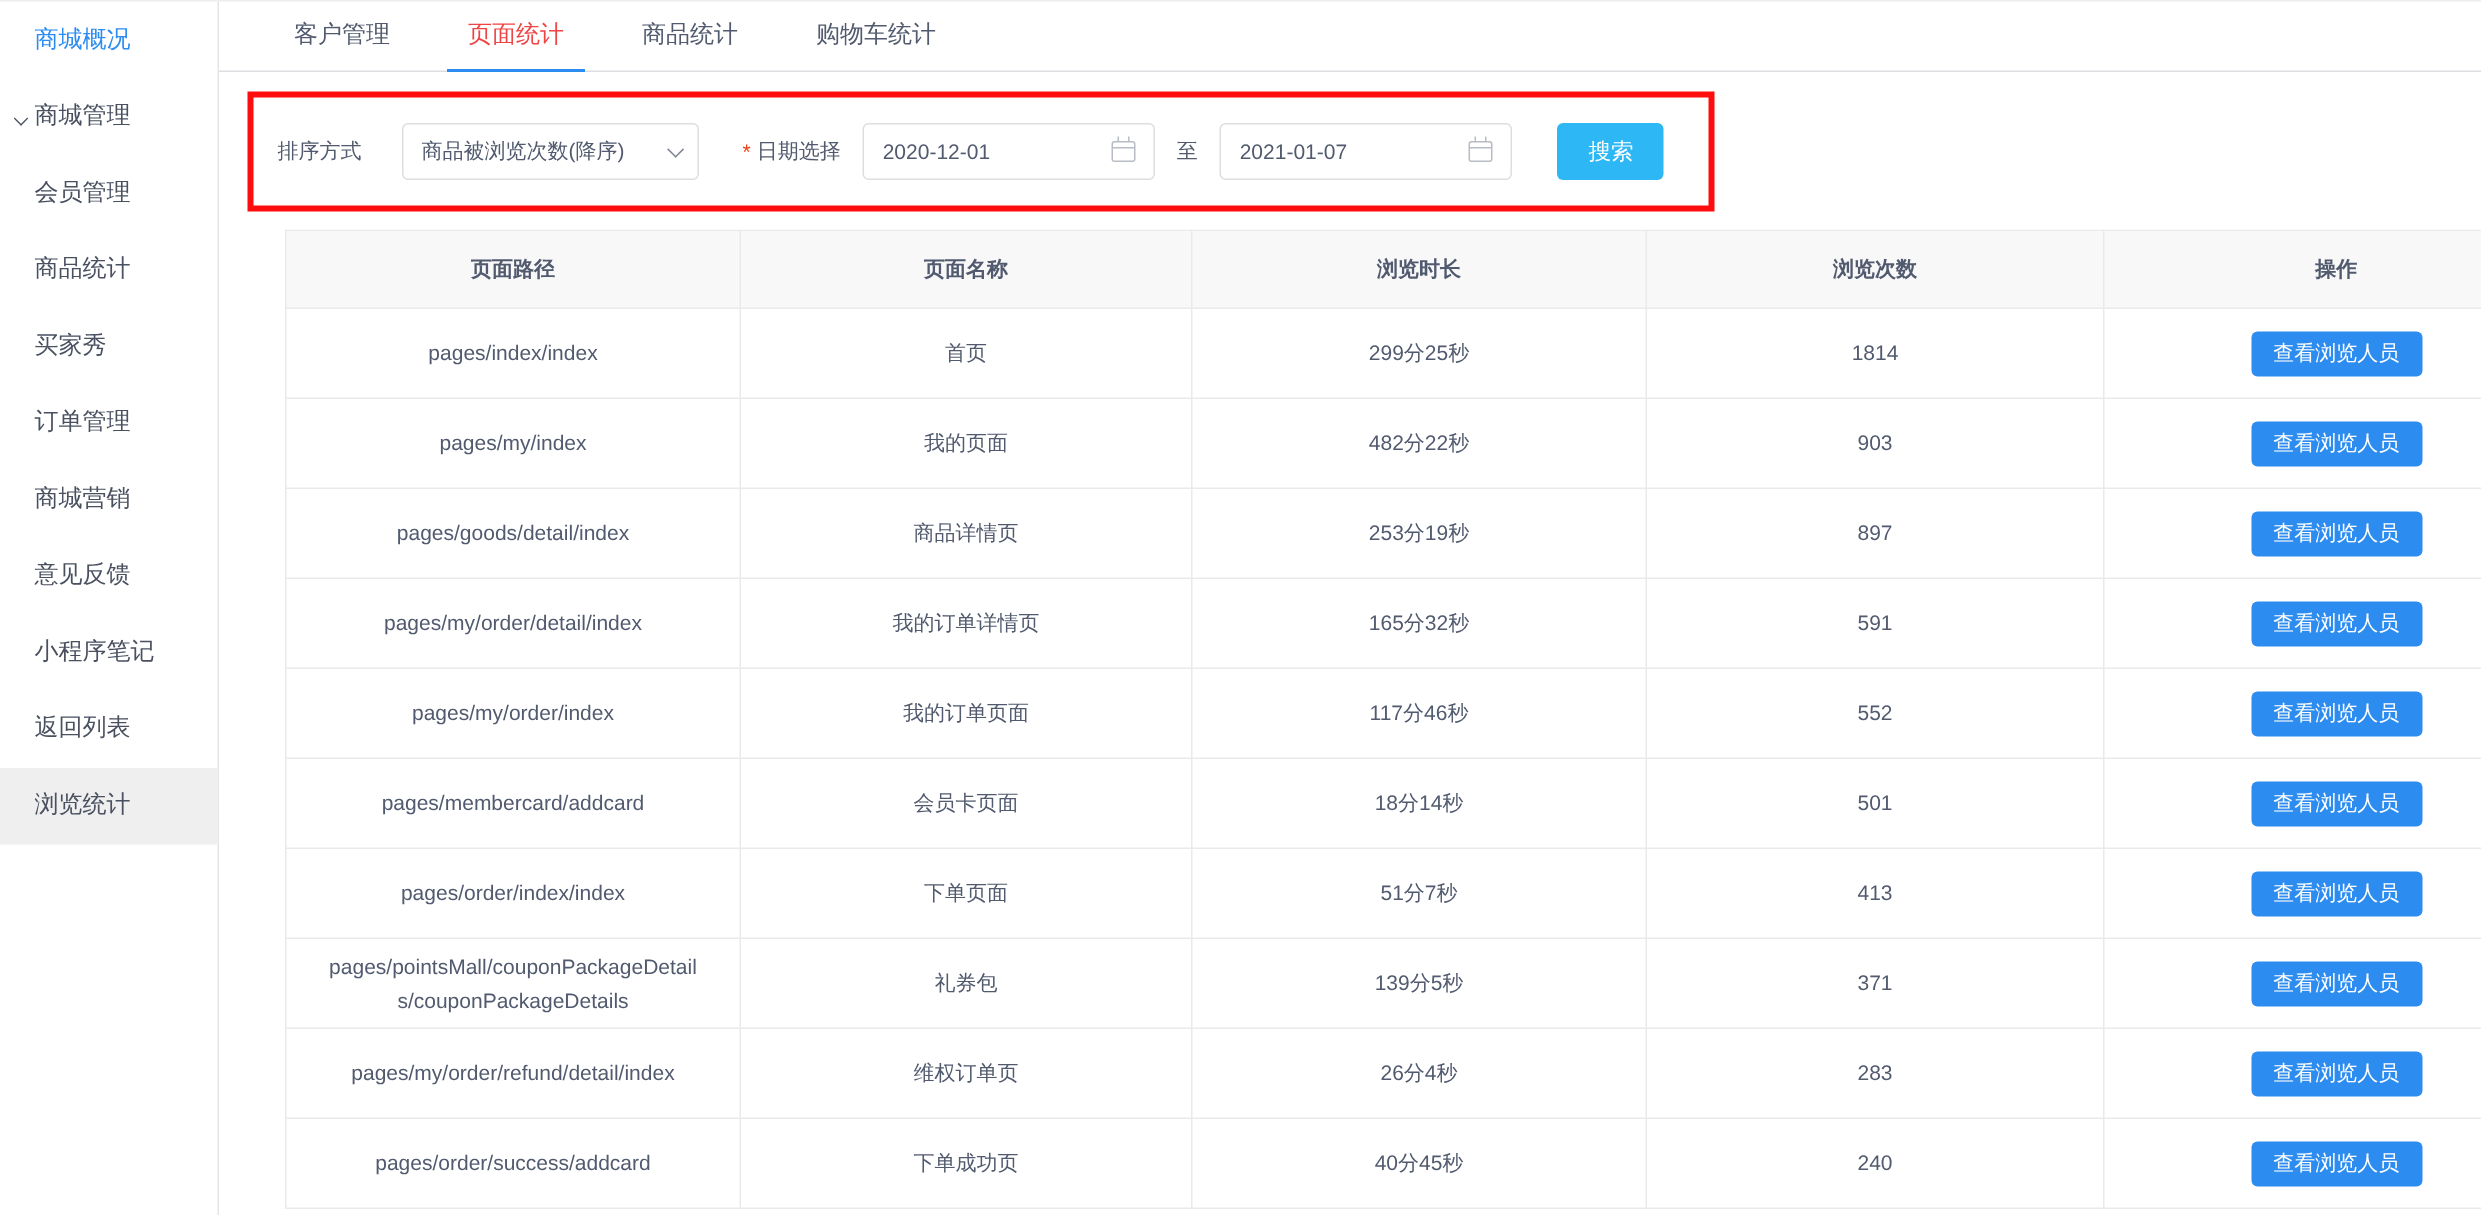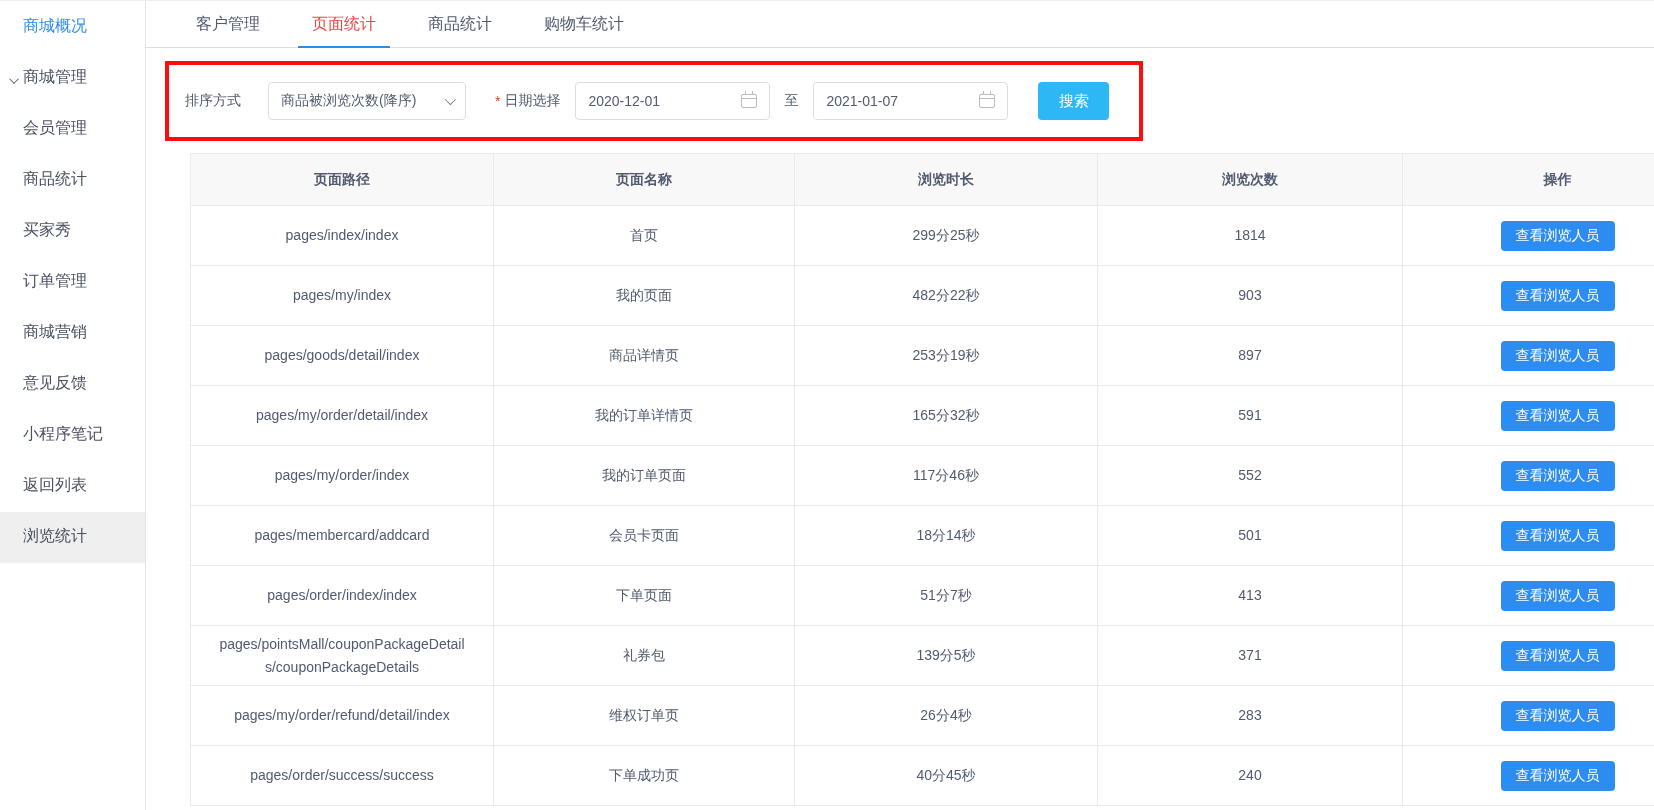--- a/index.html
+++ b/index.html
@@ -279,21 +279,21 @@
               <td>pages/my/order/refund/detail/index</td>
               <td>维权订单页</td>
               <td>26分4秒</td>
               <td>283</td>
               <td>
                 <button class="view-btn">查看浏览人员</button>
               </td>
             </tr>
 
             <tr>
-              <td>pages/order/success/success</td>
+              <td>pages/order/success/addcard</td>
               <td>下单成功页</td>
               <td>40分45秒</td>
               <td>240</td>
               <td>
                 <button class="view-btn">查看浏览人员</button>
               </td>
             </tr>
 
         </tbody>
       </table>

